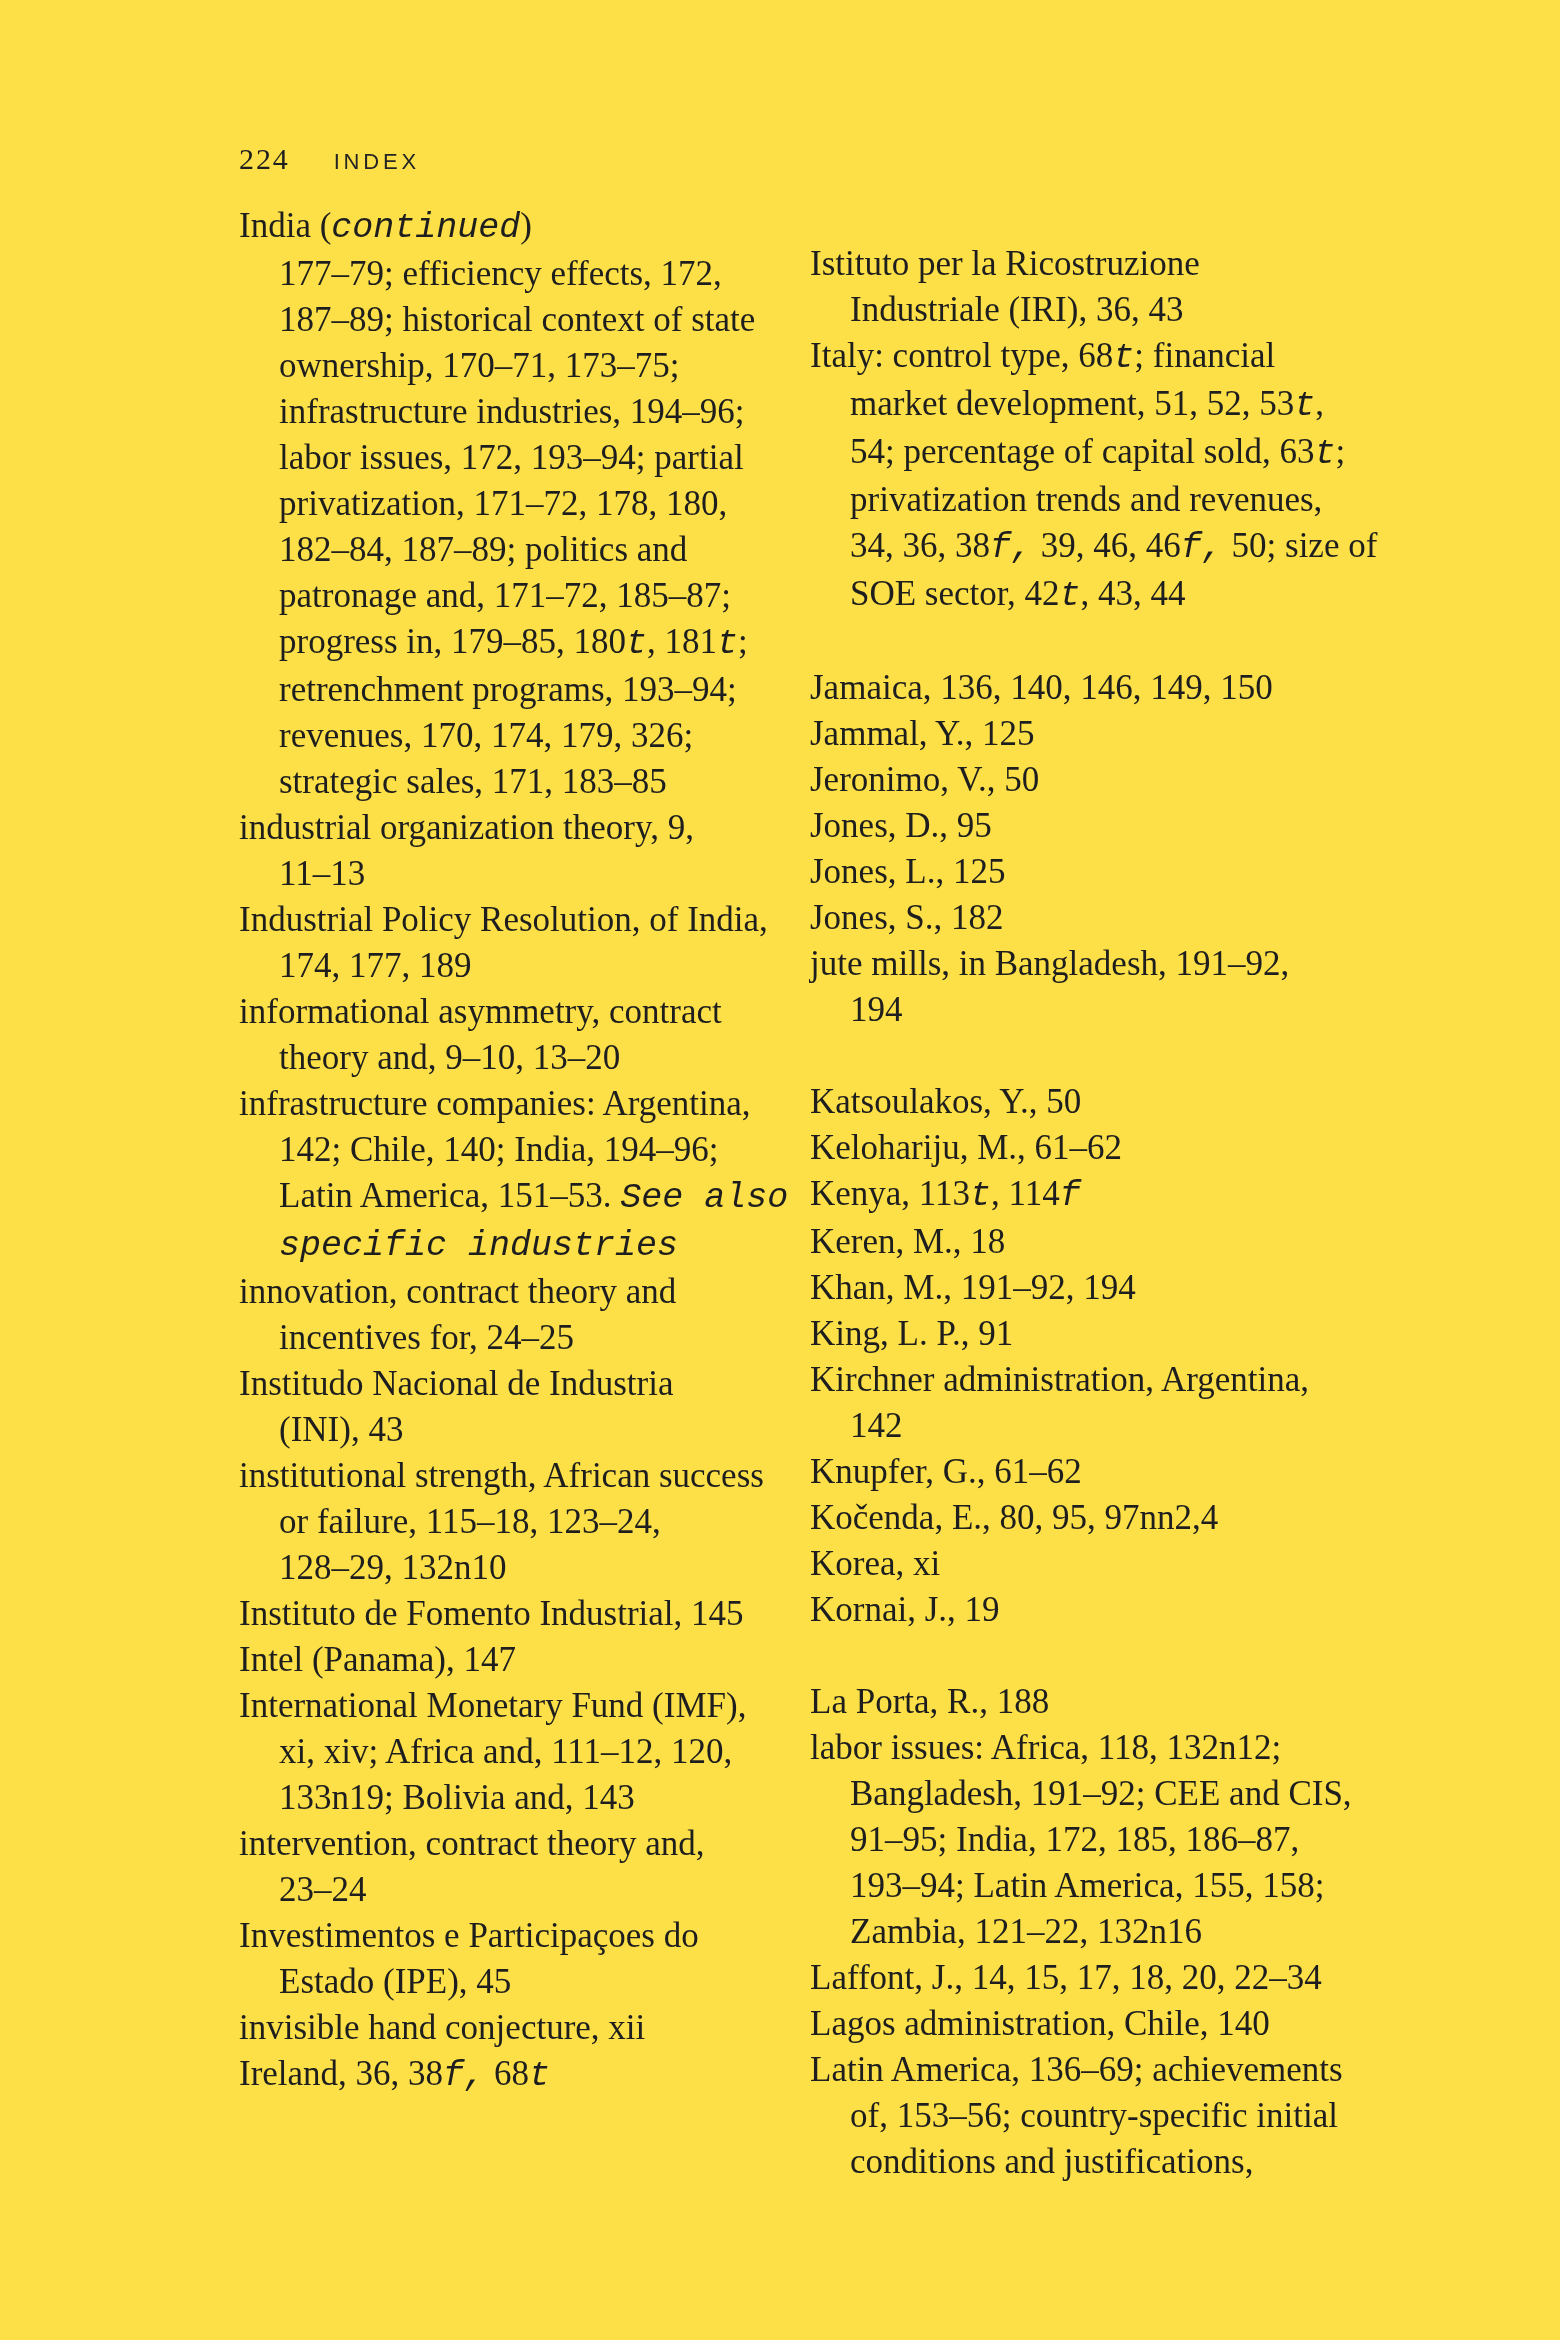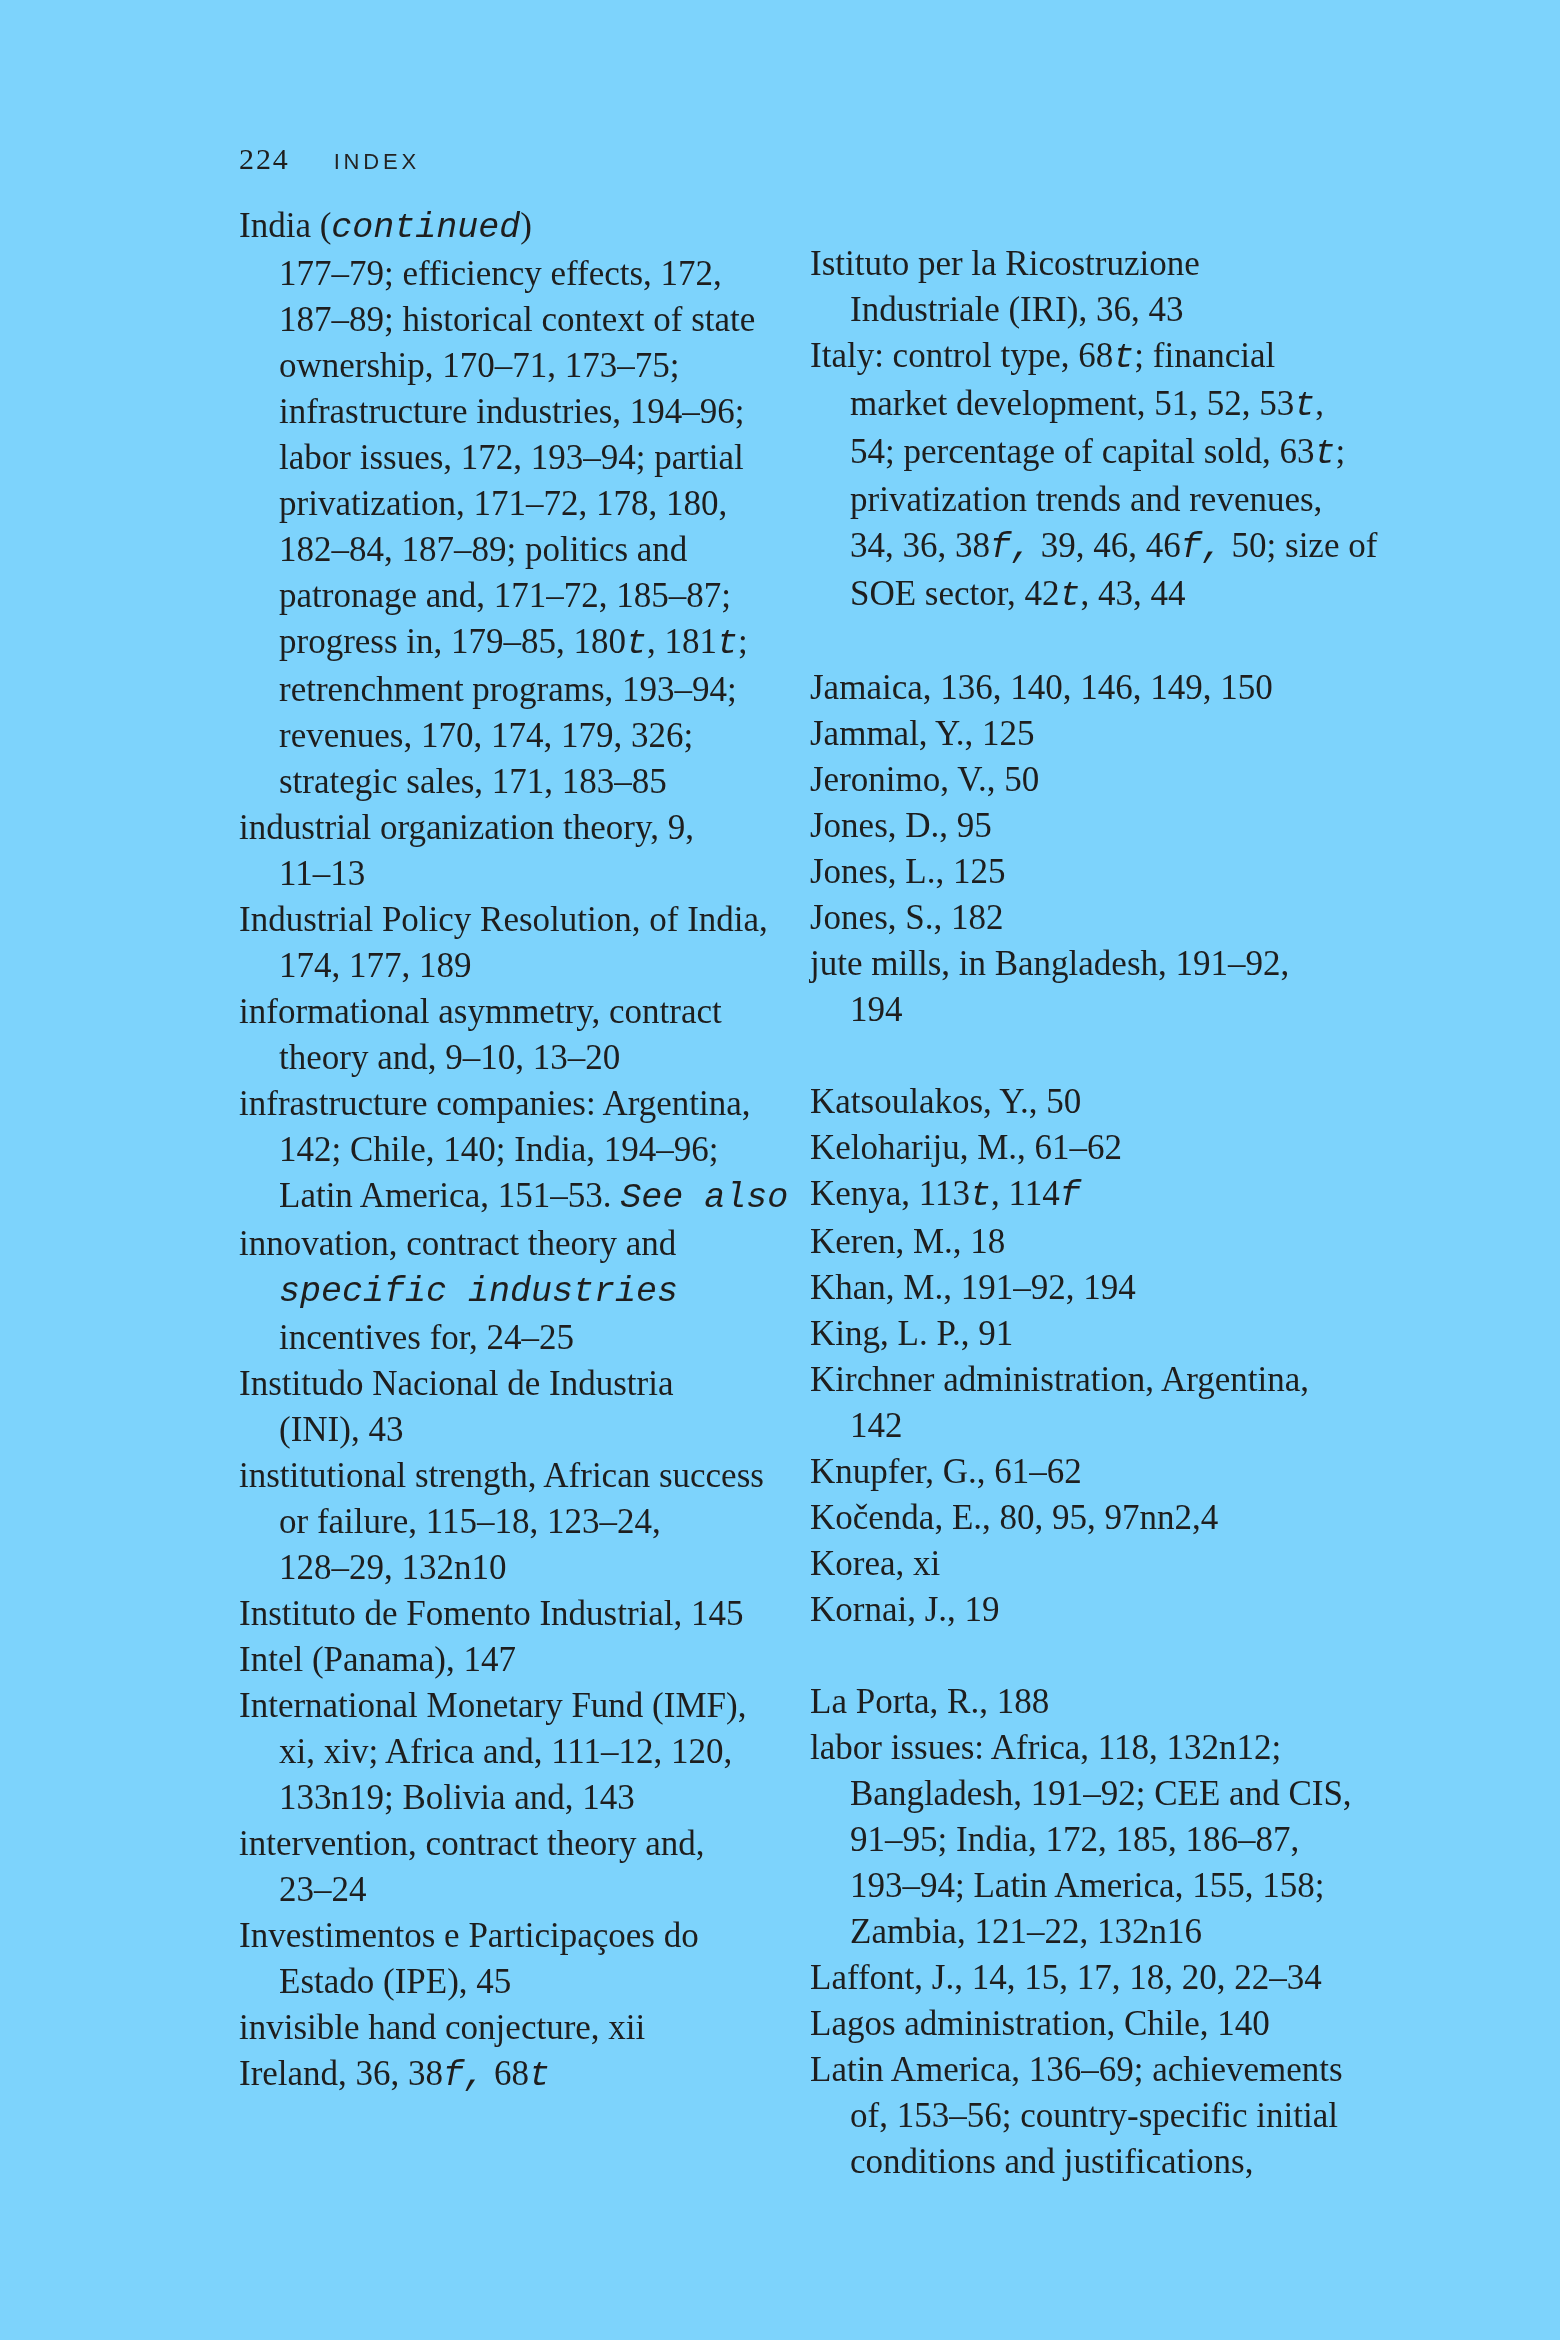--- a/index.html
+++ b/index.html
@@ -4,21 +4,21 @@
 <style>
   html, body {
     margin: 0;
     padding: 0;
     background: #e8e8e8;
   }
   .page {
     position: relative;
     width: 1561px;
     height: 2341px;
-    background: #7dd3fc;
+    background: #fde047;
     color: #1e1e1e;
     font-family: "Liberation Serif", serif;
     overflow: hidden;
   }
   .running-head {
     position: absolute;
     left: 239px;
     top: 142px;
     display: flex;
     align-items: baseline;
@@ -72,22 +72,22 @@
       <div class="line ind"><span>strategic sales, 171, 183–85</span></div>
       <div class="line"><span>industrial organization theory, 9,</span></div>
       <div class="line ind"><span>11–13</span></div>
       <div class="line"><span>Industrial Policy Resolution, of India,</span></div>
       <div class="line ind"><span>174, 177, 189</span></div>
       <div class="line"><span>informational asymmetry, contract</span></div>
       <div class="line ind"><span>theory and, 9–10, 13–20</span></div>
       <div class="line"><span>infrastructure companies: Argentina,</span></div>
       <div class="line ind"><span>142; Chile, 140; India, 194–96;</span></div>
       <div class="line ind"><span>Latin America, 151–53. </span><span class="it">See also</span></div>
+      <div class="line ind"><span class="it">specific industries</span></div>
       <div class="line"><span>innovation, contract theory and</span></div>
-      <div class="line ind"><span class="it">specific industries</span></div>
       <div class="line ind"><span>incentives for, 24–25</span></div>
       <div class="line"><span>Institudo Nacional de Industria</span></div>
       <div class="line ind"><span>(INI), 43</span></div>
       <div class="line"><span>institutional strength, African success</span></div>
       <div class="line ind"><span>or failure, 115–18, 123–24,</span></div>
       <div class="line ind"><span>128–29, 132n10</span></div>
       <div class="line"><span>Instituto de Fomento Industrial, 145</span></div>
       <div class="line"><span>Intel (Panama), 147</span></div>
       <div class="line"><span>International Monetary Fund (IMF),</span></div>
       <div class="line ind"><span>xi, xiv; Africa and, 111–12, 120,</span></div>

